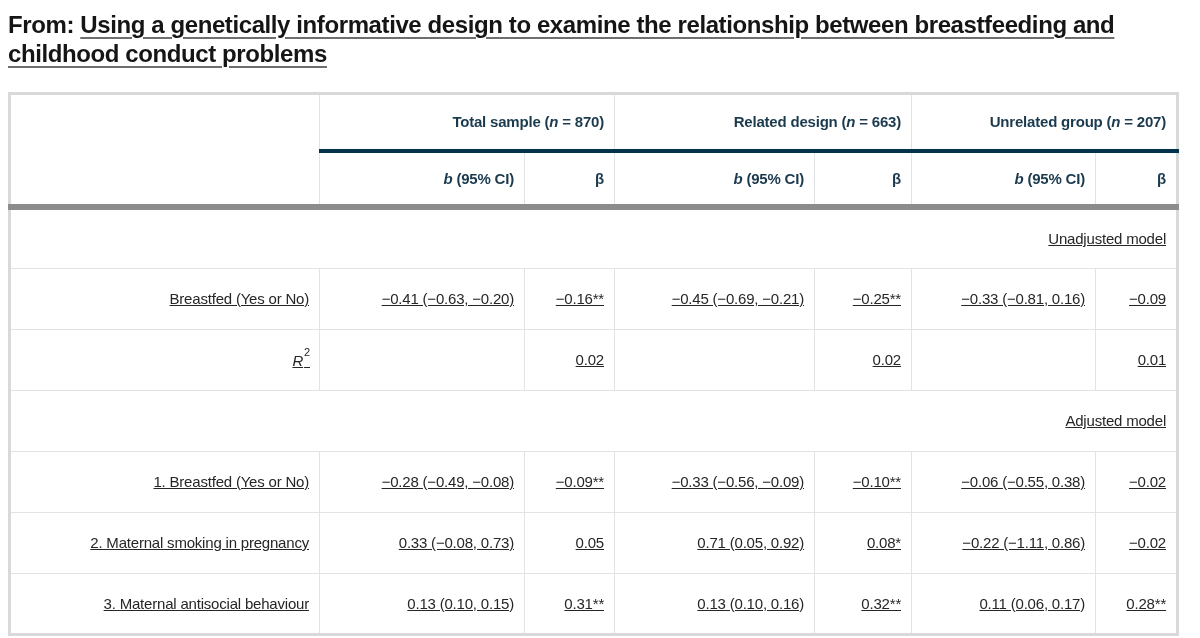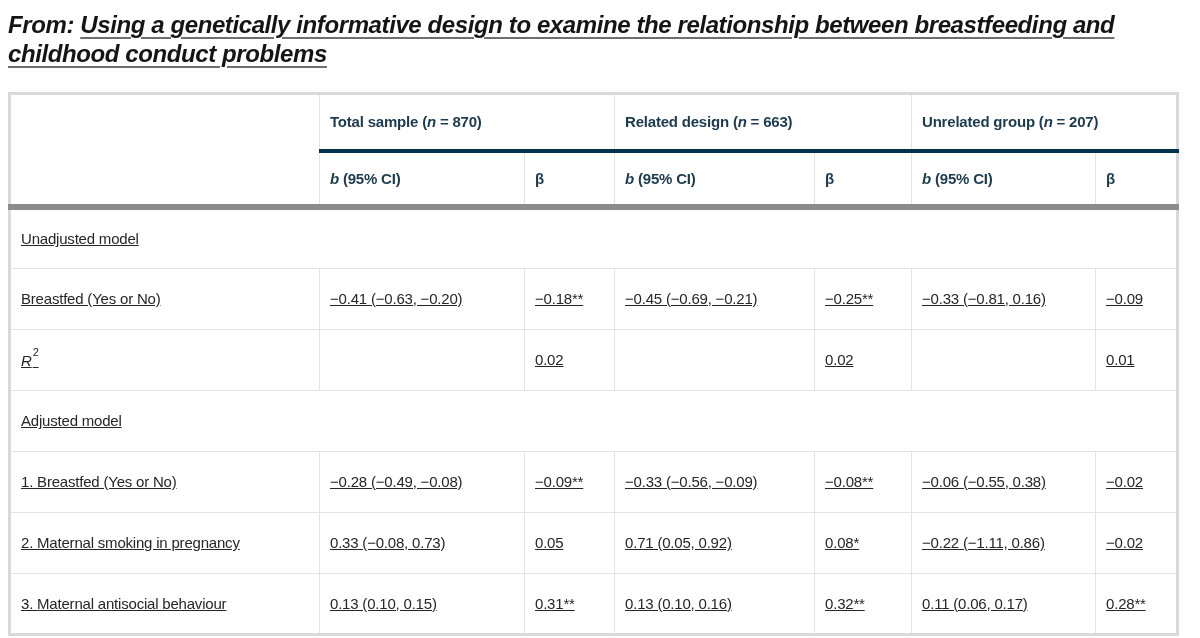--- a/index.html
+++ b/index.html
@@ -25,42 +25,41 @@
     padding: 8px;
   }
   .heading {
     max-width: 1150px;
     margin: 2px 0 23px 0;
     font-size: 24px;
     line-height: 1.22;
     font-weight: 700;
     letter-spacing: -0.4px;
     color: var(--title-color);
-    font-style: italic;
   }
   .heading a {
     color: var(--title-color);
     text-decoration: underline;
     text-decoration-color: var(--title-underline);
     text-decoration-thickness: 2px;
     text-underline-offset: 4px;
     cursor: pointer;
   }
   table.results {
     width: 1168px;
     border-collapse: collapse;
     table-layout: fixed;
     border: 3px solid var(--border-outer);
     font-size: 15px;
     letter-spacing: -0.2px;
     color: var(--text-body);
   }
   th, td {
     padding: 6px 10px;
-    text-align: left;
+    text-align: right;
     vertical-align: middle;
     font-weight: 400;
     background: #fff;
   }
   thead th {
     color: var(--text-header);
     font-weight: 700;
   }
   
   th.corner {
@@ -121,21 +120,21 @@
       <th>β</th>
     </tr>
   </thead>
   <tbody>
     <tr class="section-row">
       <td colspan="7">Unadjusted model</td>
     </tr>
     <tr class="data-row">
       <td>Breastfed (Yes or No)</td>
       <td>−0.41 (−0.63, −0.20)</td>
-      <td>−0.18**</td>
+      <td>−0.16**</td>
       <td>−0.45 (−0.69, −0.21)</td>
       <td>−0.25**</td>
       <td>−0.33 (−0.81, 0.16)</td>
       <td>−0.09</td>
     </tr>
     <tr class="data-row">
       <td><span class="it">R</span><sup class="sq">2</sup></td>
       <td></td>
       <td>0.02</td>
       <td></td>
@@ -144,21 +143,21 @@
       <td>0.01</td>
     </tr>
     <tr class="section-row">
       <td colspan="7">Adjusted model</td>
     </tr>
     <tr class="data-row">
       <td>1. Breastfed (Yes or No)</td>
       <td>−0.28 (−0.49, −0.08)</td>
       <td>−0.09**</td>
       <td>−0.33 (−0.56, −0.09)</td>
-      <td>−0.08**</td>
+      <td>−0.10**</td>
       <td>−0.06 (−0.55, 0.38)</td>
       <td>−0.02</td>
     </tr>
     <tr class="data-row">
       <td>2. Maternal smoking in pregnancy</td>
       <td>0.33 (−0.08, 0.73)</td>
       <td>0.05</td>
       <td>0.71 (0.05, 0.92)</td>
       <td>0.08*</td>
       <td>−0.22 (−1.11, 0.86)</td>

